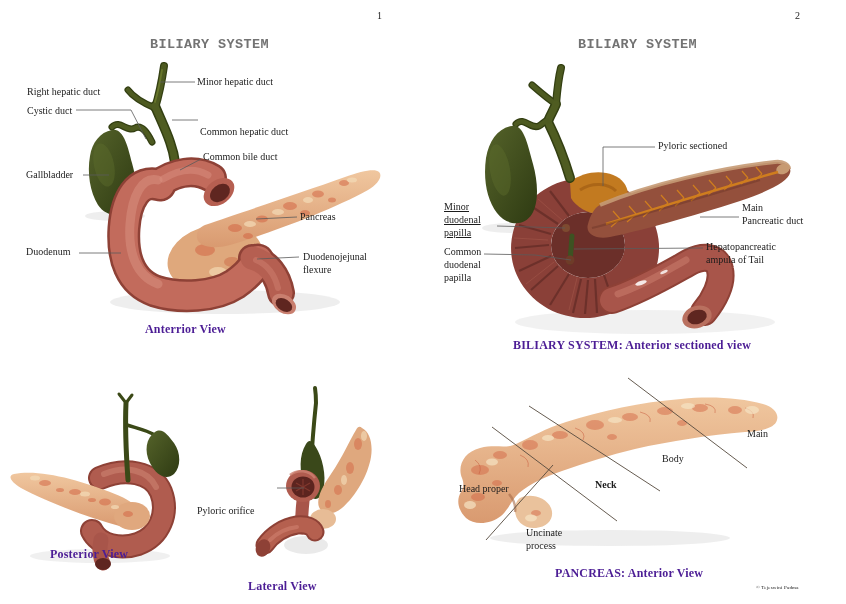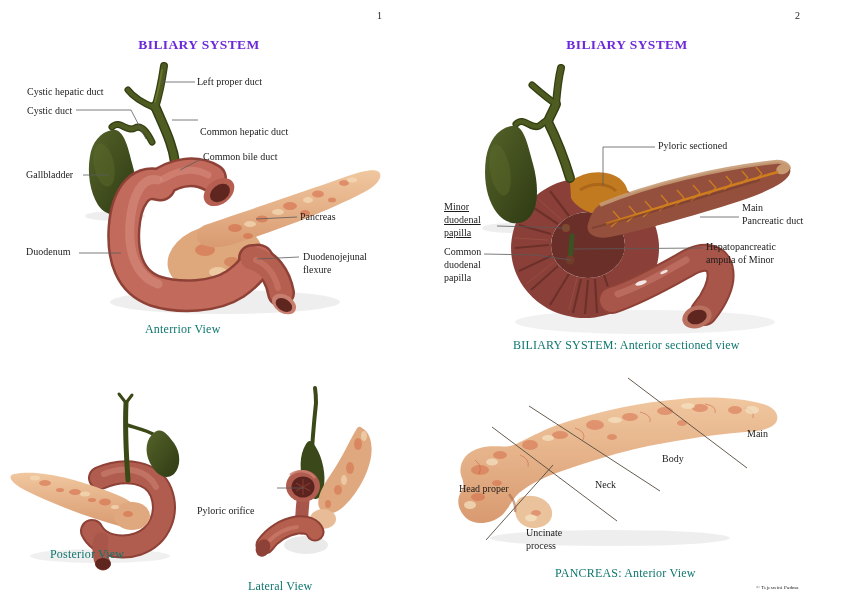--- a/index.html
+++ b/index.html
@@ -1,22 +1,22 @@
 <!DOCTYPE html>
 <html><head>
 <meta charset="utf-8">
 <style>
   html,body{margin:0;padding:0;background:#fff;}
   .canvas{position:relative;width:846px;height:604px;background:#ffffff;overflow:hidden;
           font-family:"Liberation Serif","DejaVu Serif",serif;color:#1c1c1c;}
   .art{position:absolute;left:0;top:0;width:846px;height:604px;}
   .lbl{position:absolute;font-size:10px;line-height:1.28;color:#1b1b1b;white-space:nowrap;}
   .lbl.wrap{white-space:normal;}
-  .cap{position:absolute;font-size:12px;font-weight:normal;color:#0f766e;white-space:nowrap;letter-spacing:.2px;}
-  .title{position:absolute;font-size:13.5px;font-weight:bold;letter-spacing:.4px;text-align:center;color:#6d28d9;}
+  .cap{position:absolute;font-size:12px;font-weight:bold;color:#4c1d95;white-space:nowrap;letter-spacing:.2px;}
+  .title{position:absolute;font-size:13.5px;font-weight:bold;letter-spacing:.4px;text-align:right;color:#737373;font-family:Liberation Mono, monospace;}
   .pagenum{position:absolute;font-size:10px;color:#222;}
   .credit{position:absolute;font-size:5px;color:#111;letter-spacing:.2px;}
 </style>
 </head>
 <body>
 
 <div class="canvas">
 
   <svg class="art" viewBox="0 0 846 604">
     <defs>
@@ -313,46 +313,46 @@
       <line x1="497" y1="226" x2="565" y2="228"></line>
       <polyline points="484,254 535,255 571,260"></polyline>
       <line x1="700" y1="217" x2="739" y2="217"></line>
       <line x1="574" y1="249" x2="703" y2="248"></line>
     </g>
   </svg>
 
   <div class="pagenum" style="left:377px;top:10px;">1</div>
   <div class="title" style="left:129px;top:37px;width:140px;">BILIARY SYSTEM</div>
 
-  <div class="lbl" style="left:197px;top:76px;">Left proper duct</div>
-  <div class="lbl" style="left:27px;top:86px;">Cystic hepatic duct</div>
+  <div class="lbl" style="left:197px;top:76px;">Minor hepatic duct</div>
+  <div class="lbl" style="left:27px;top:86px;">Right hepatic duct</div>
   <div class="lbl" style="left:27px;top:105px;">Cystic duct</div>
   <div class="lbl" style="left:200px;top:114px;margin-top:12px;">Common hepatic duct</div>
   <div class="lbl" style="left:203px;top:151px;">Common bile duct</div>
   <div class="lbl" style="left:26px;top:169px;">Gallbladder</div>
   <div class="lbl" style="left:300px;top:211px;">Pancreas</div>
   <div class="lbl" style="left:26px;top:246px;">Duodenum</div>
   <div class="lbl wrap" style="left:303px;top:251px;width:84px;">Duodenojejunal flexure</div>
   <div class="cap" style="left:145px;top:322px;">Anterrior View</div>
 
   <div class="lbl" style="left:197px;top:481px;margin-top:24px;">Pyloric orifice</div>
   <div class="cap" style="left:50px;top:547px;">Posterior View</div>
   <div class="cap" style="left:248px;top:579px;">Lateral View</div>
 
   <div class="pagenum" style="left:795px;top:10px;">2</div>
   <div class="title" style="left:557px;top:37px;width:140px;">BILIARY SYSTEM</div>
 
   <div class="lbl" style="left:658px;top:140px;">Pyloric sectioned</div>
   <div class="lbl wrap" style="left:444px;top:201px;width:54px;text-decoration:underline;">Minor duodenal papilla</div>
   <div class="lbl wrap" style="left:444px;top:246px;width:54px;">Common duodenal papilla</div>
   <div class="lbl wrap" style="left:742px;top:202px;width:62px;">Main Pancreatic duct</div>
-  <div class="lbl wrap" style="left:706px;top:241px;width:100px;">Hepatopancreatic ampula of Minor</div>
+  <div class="lbl wrap" style="left:706px;top:241px;width:100px;">Hepatopancreatic ampula of Tail</div>
   <div class="cap" style="left:513px;top:338px;">BILIARY SYSTEM: Anterior sectioned view</div>
 
   <div class="lbl wrap" style="left:459px;top:483px;width:52px;">Head proper</div>
   <div class="lbl wrap" style="left:526px;top:527px;width:58px;">Uncinate process</div>
-  <div class="lbl" style="left:595px;top:479px;">Neck</div>
+  <div class="lbl" style="left:595px;top:479px;font-weight:bold;">Neck</div>
   <div class="lbl" style="left:662px;top:453px;">Body</div>
   <div class="lbl" style="left:747px;top:428px;">Main</div>
   <div class="cap" style="left:555px;top:566px;">PANCREAS: Anterior View</div>
 
   <div class="credit" style="left:756px;top:585px;">© Tejeswini Padma</div>
 </div>
 
 </body></html>

